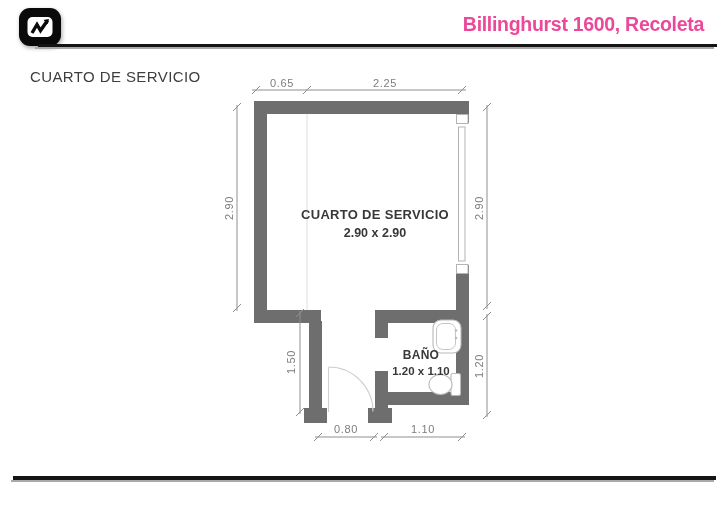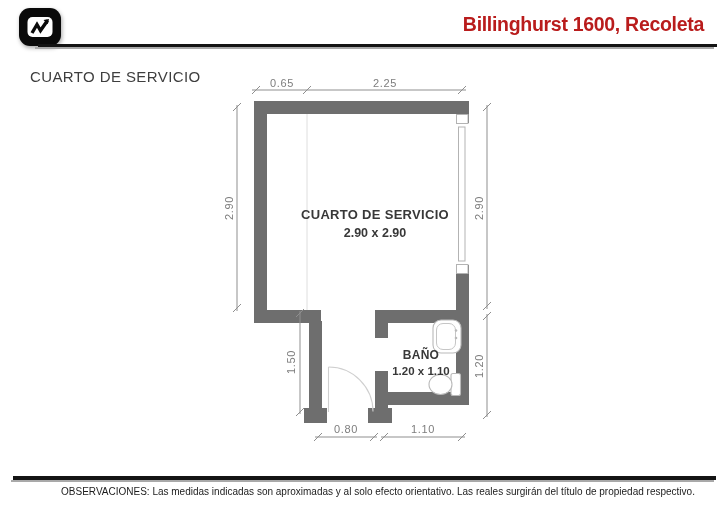--- a/index.html
+++ b/index.html
@@ -8,21 +8,21 @@
     font-family:"Liberation Sans", sans-serif; overflow:hidden;
     margin:0 auto;
   }
   
   .logo {
     position:absolute; left:18px; top:7px; width:44px; height:40px;
     filter:drop-shadow(1px 2px 2px rgba(0,0,0,0.35));
   }
   .title {
     position:absolute; top:13px; right:16px;
-    font-size:19.5px; font-weight:bold; color:#b91c1c; letter-spacing:-0.3px;
+    font-size:19.5px; font-weight:bold; color:#ec4899; letter-spacing:-0.3px;
     white-space:nowrap;
   }
   .rule-dark-top    { position:absolute; left:38px; width:679px; top:43.5px; height:3.5px; background:#141414; }
   .rule-shadow-top  { position:absolute; left:35px; width:679px; top:47px;   height:2px;   background:#a9a9a9; }
   .rule-dark-bot    { position:absolute; left:13px; width:703px; top:476px;  height:3.5px; background:#141414; }
   .rule-shadow-bot  { position:absolute; left:11px; width:703px; top:479.5px;height:2px;   background:#a9a9a9; }
   .plan-page-label {
     position:absolute; left:30px; top:68px;
     font-size:15px; color:#3e3e3e; letter-spacing:0.4px; white-space:nowrap;
   }
@@ -144,15 +144,14 @@
     <g>
       <text class="room-name" x="375" y="219" text-anchor="middle">CUARTO DE SERVICIO</text>
       <text class="room-size" x="375" y="237" text-anchor="middle">2.90 x 2.90</text>
       <text class="bath-name" x="421" y="359" text-anchor="middle">BAÑO</text>
       <text class="bath-size" x="421" y="375" text-anchor="middle">1.20 x 1.10</text>
     </g>
   </svg>
 
   <div class="rule-dark-bot"></div>
   <div class="rule-shadow-bot"></div>
-  <div class="footer-text">OBSERVACIONES: Las medidas indicadas son aproximadas y al solo efecto orientativo. Las reales surgirán del título de propiedad respectivo.</div>
 
 </div>
 
 </body></html>

